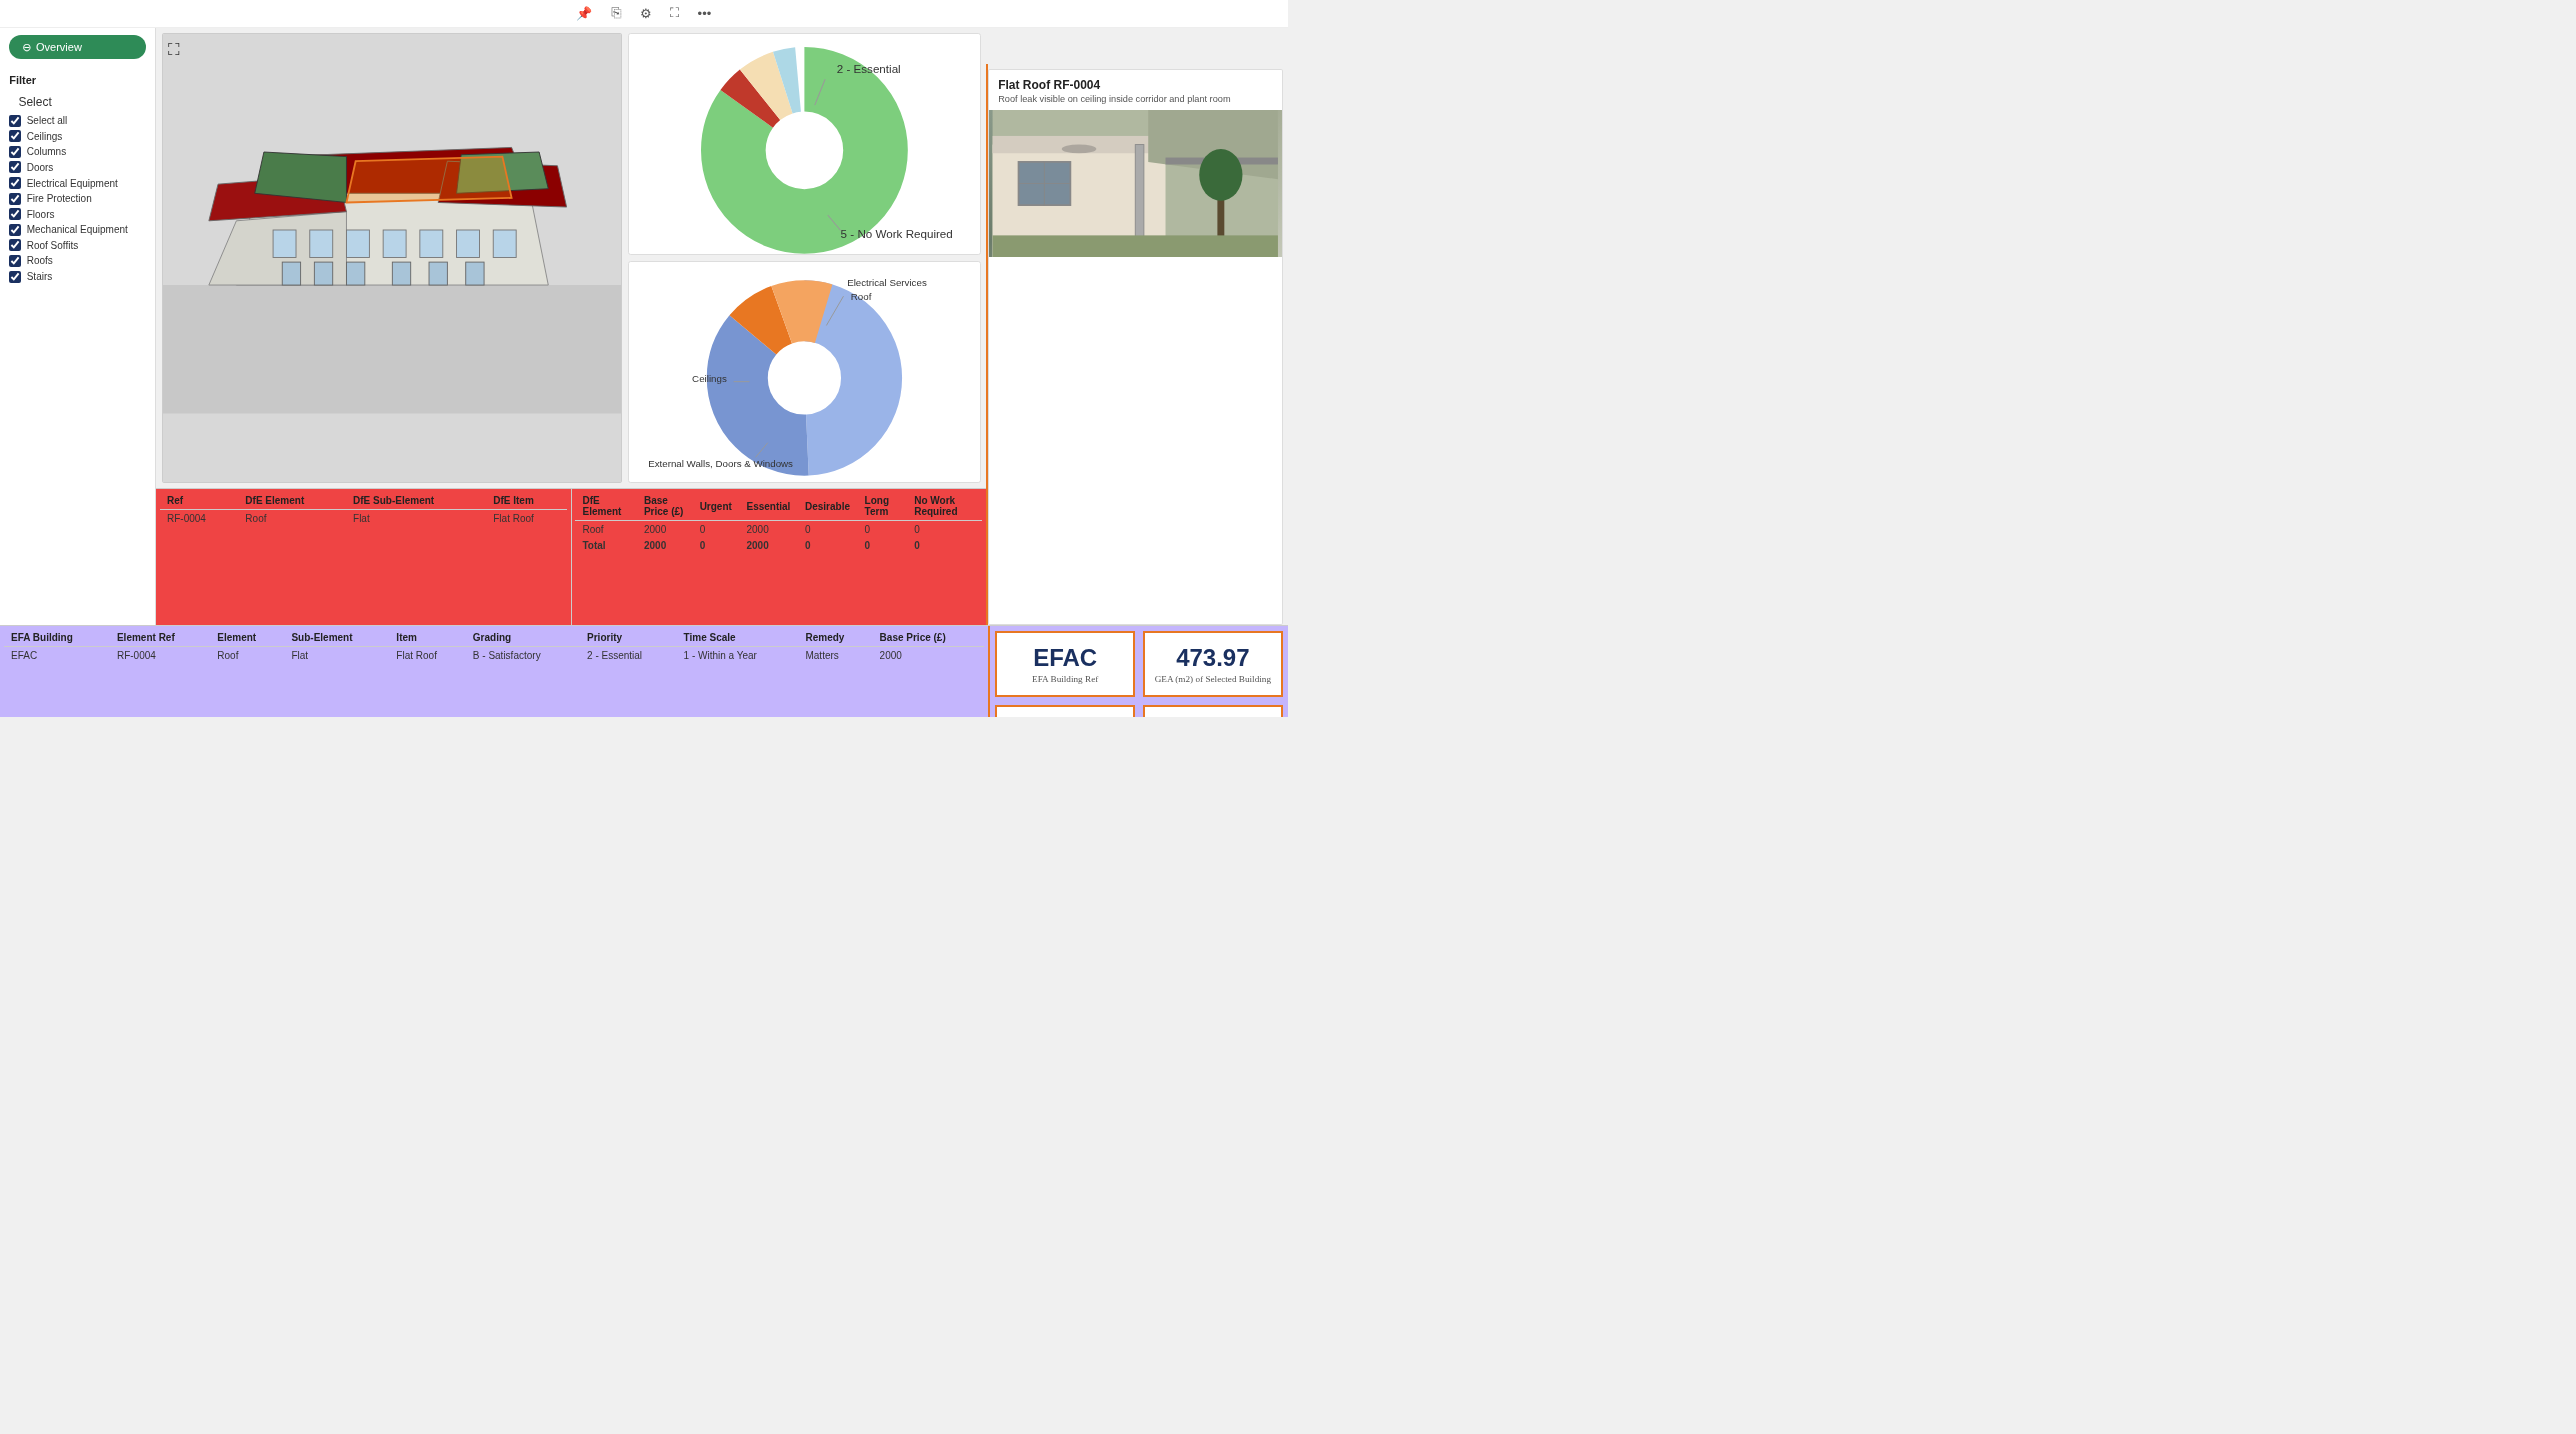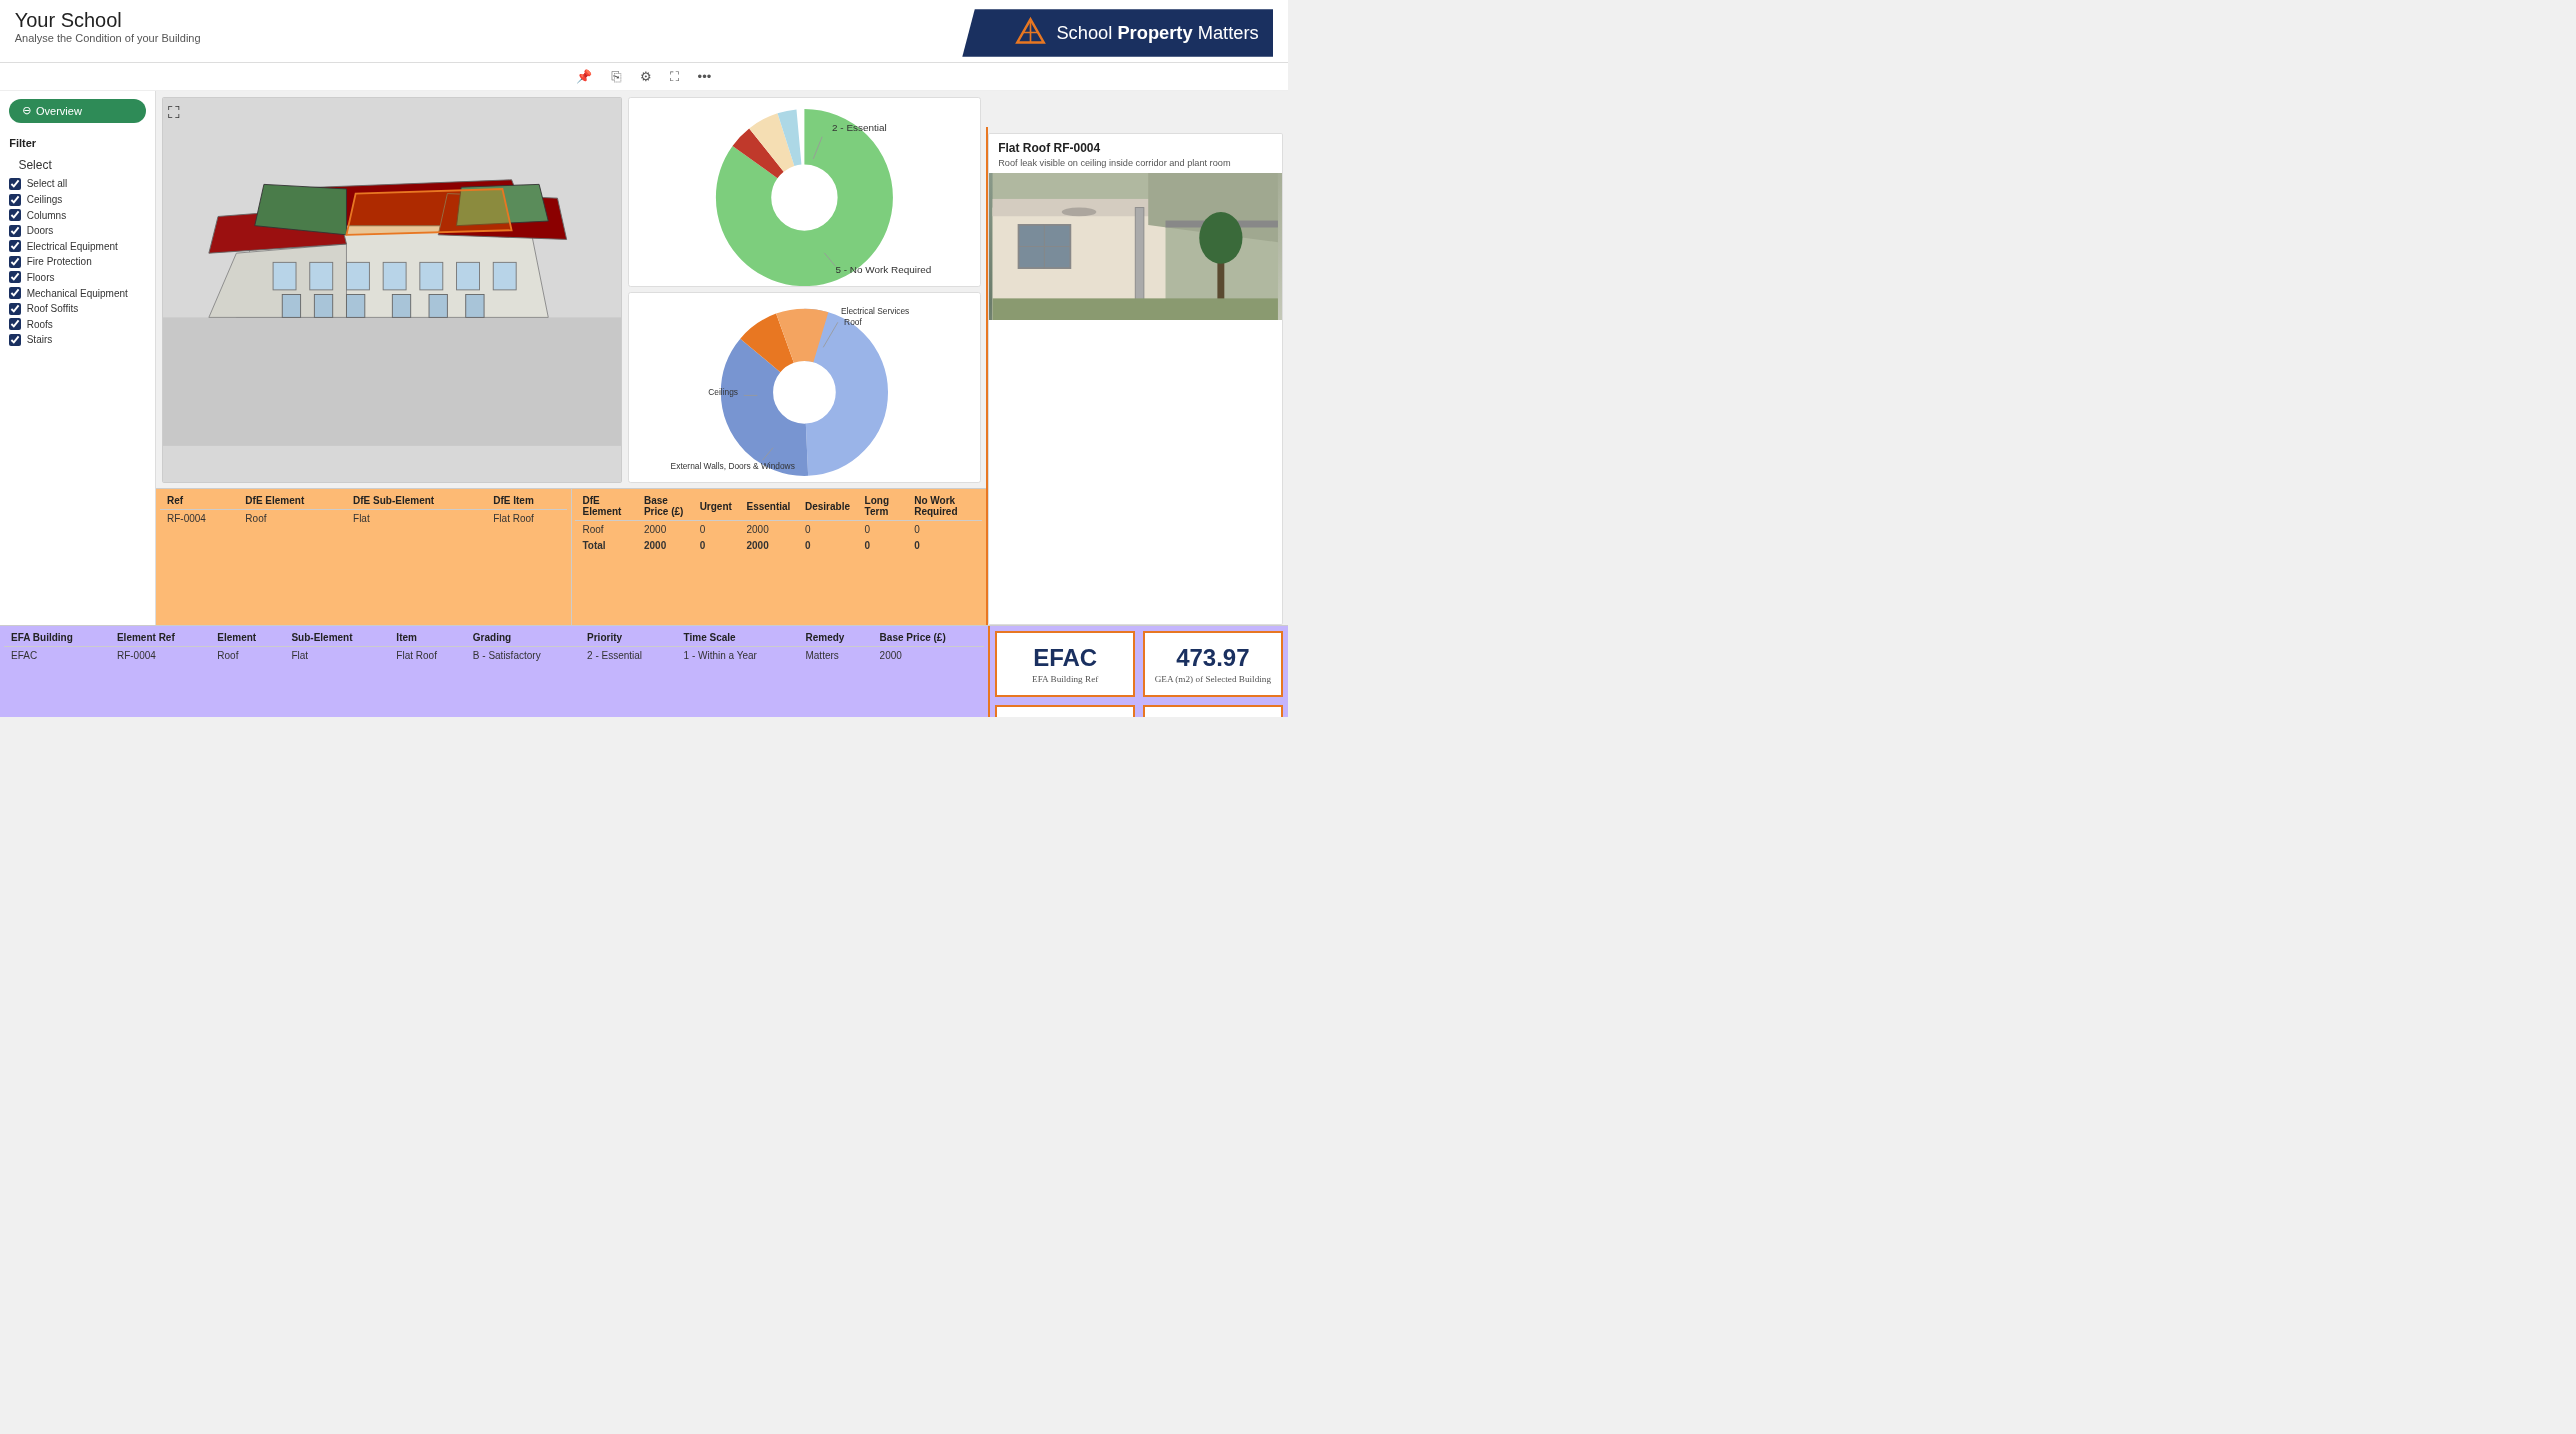--- a/index.html
+++ b/index.html
@@ -268,21 +268,21 @@
       display: flex;
       flex: 1;
       overflow: hidden;
     }
 
     
     .mid-tables {
       display: flex;
       height: 137px;
       border-top: 0.9px solid #ccc;
-      background: #fdba74;
+      background: #ef4444;
     }
     .mid-left {
       flex: 1;
       border-right: 0.9px solid #ccc;
       padding: 3.7px;
       overflow: auto;
     }
     .mid-right {
       flex: 1;
       padding: 3.7px;
@@ -310,38 +310,20 @@
       gap: 2.7px;
       padding: 2.7px;
     }
 
   </style>
 </head>
 <body>
 
 <div class="app">
 
-  <div class="header">
-    <div class="header-left">
-      <h1>Your School</h1>
-      <p>Analyse the Condition of your Building</p>
-    </div>
-    <div class="header-right">
-      <div class="logo-container">
-        <svg class="logo-icon" viewBox="0 0 40 40">
-          <polygon points="20,4 36,32 4,32" fill="none" stroke="#e87722" stroke-width="3"></polygon>
-          <line x1="20" y1="4" x2="20" y2="32" stroke="#e87722" stroke-width="2"></line>
-          <line x1="12" y1="20" x2="28" y2="20" stroke="#e87722" stroke-width="2"></line>
-        </svg>
-        <span class="logo-text">
-          School <strong>Property</strong> Matters
-        </span>
-      </div>
-    </div>
-  </div>
 
   <div class="toolbar">
     <button class="toolbar-btn">📌</button>
     <button class="toolbar-btn">⎘</button>
     <button class="toolbar-btn">⚙</button>
     <button class="toolbar-btn">⛶</button>
     <button class="toolbar-btn">•••</button>
   </div>
 
   <div class="content-row">

